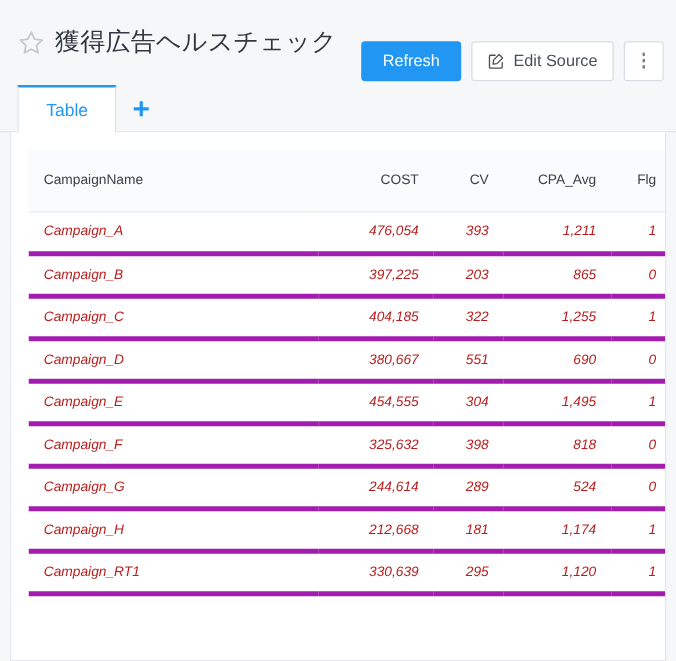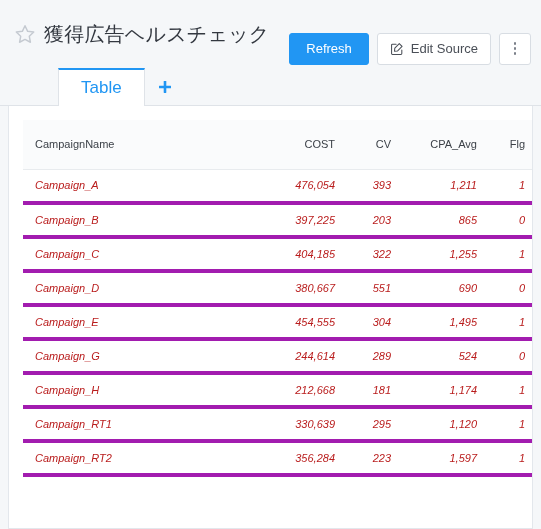--- a/index.html
+++ b/index.html
@@ -130,29 +130,28 @@
     height: 1px;
     background: #dfe3e8;
   }
 
   .tab {
     position: relative;
     height: 38px;
     padding: 0 22px;
     display: inline-flex;
     align-items: center;
-    font-size: 17px;
+    font-size: 14px;
     color: #6b7079;
     cursor: pointer;
     background: transparent;
     border: 1px solid transparent;
     border-bottom: none;
     z-index: 2;
     user-select: none;
-    margin-left: 44px;
   }
 
   .tab.active {
     background: #ffffff;
     color: #2196f3;
     border-color: #dfe3e8;
     border-top: 2px solid #2196f3;
   }
   .tab.active::after {
     content: "";
@@ -348,47 +347,47 @@
               <td class="col-flg">0</td>
             </tr>
             <tr>
               <td class="col-name">Campaign_E</td>
               <td class="col-cost">454,555</td>
               <td class="col-cv">304</td>
               <td class="col-cpa">1,495</td>
               <td class="col-flg">1</td>
             </tr>
             <tr>
+              <td class="col-name">Campaign_F</td>
+              <td class="col-cost">325,632</td>
+              <td class="col-cv">398</td>
+              <td class="col-cpa">818</td>
+              <td class="col-flg">0</td>
+            </tr>
+            <tr>
               <td class="col-name">Campaign_G</td>
               <td class="col-cost">244,614</td>
               <td class="col-cv">289</td>
               <td class="col-cpa">524</td>
               <td class="col-flg">0</td>
             </tr>
             <tr>
               <td class="col-name">Campaign_H</td>
               <td class="col-cost">212,668</td>
               <td class="col-cv">181</td>
               <td class="col-cpa">1,174</td>
               <td class="col-flg">1</td>
             </tr>
             <tr>
               <td class="col-name">Campaign_RT1</td>
               <td class="col-cost">330,639</td>
               <td class="col-cv">295</td>
               <td class="col-cpa">1,120</td>
               <td class="col-flg">1</td>
             </tr>
-            <tr>
-              <td class="col-name">Campaign_RT2</td>
-              <td class="col-cost">356,284</td>
-              <td class="col-cv">223</td>
-              <td class="col-cpa">1,597</td>
-              <td class="col-flg">1</td>
-            </tr>
           </tbody>
         </table>
 
       </div>
     </div>
   </div>
 
 </div>
 
 </body></html>

